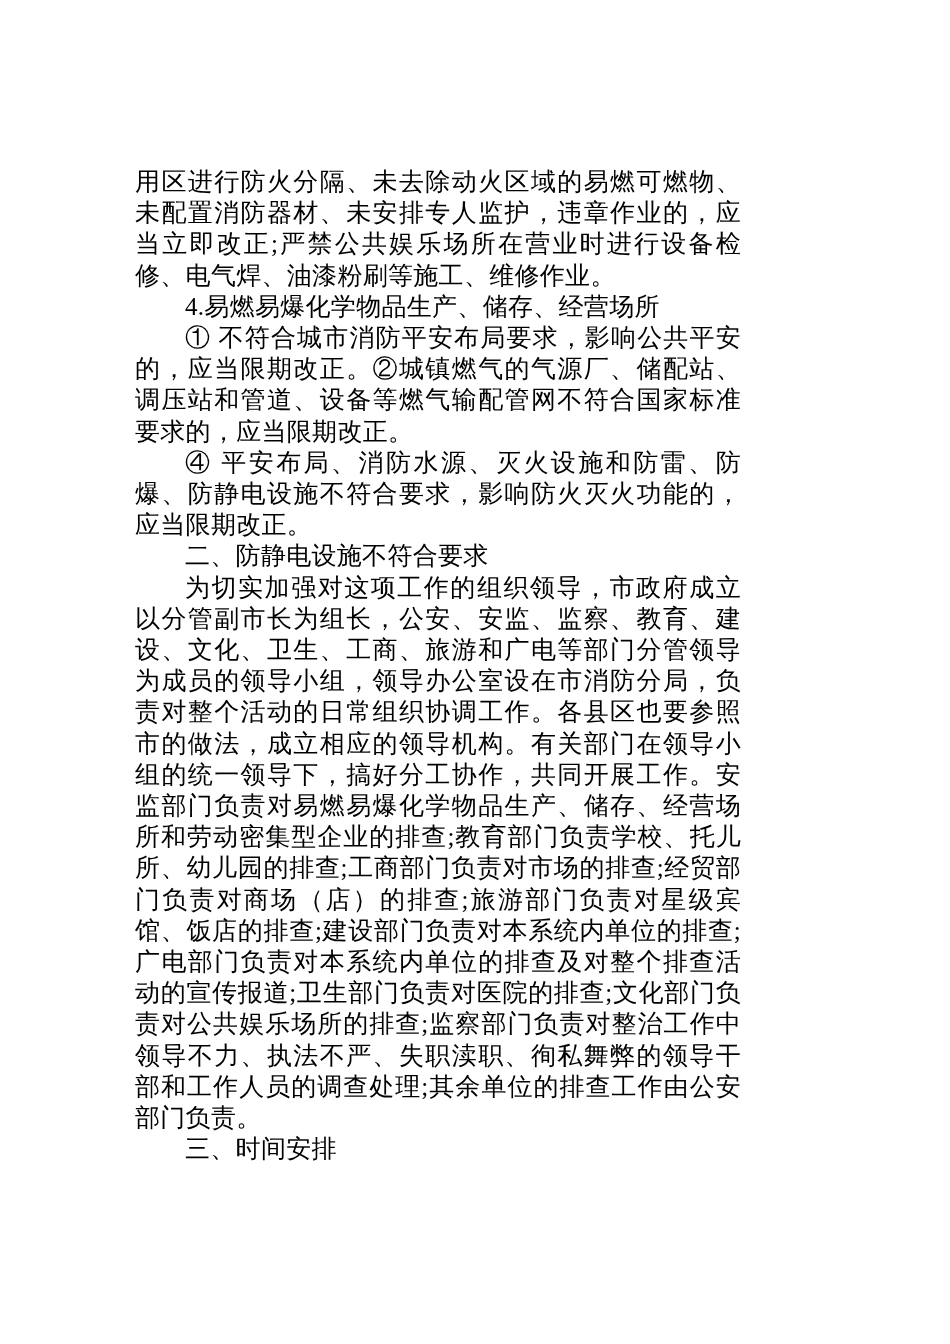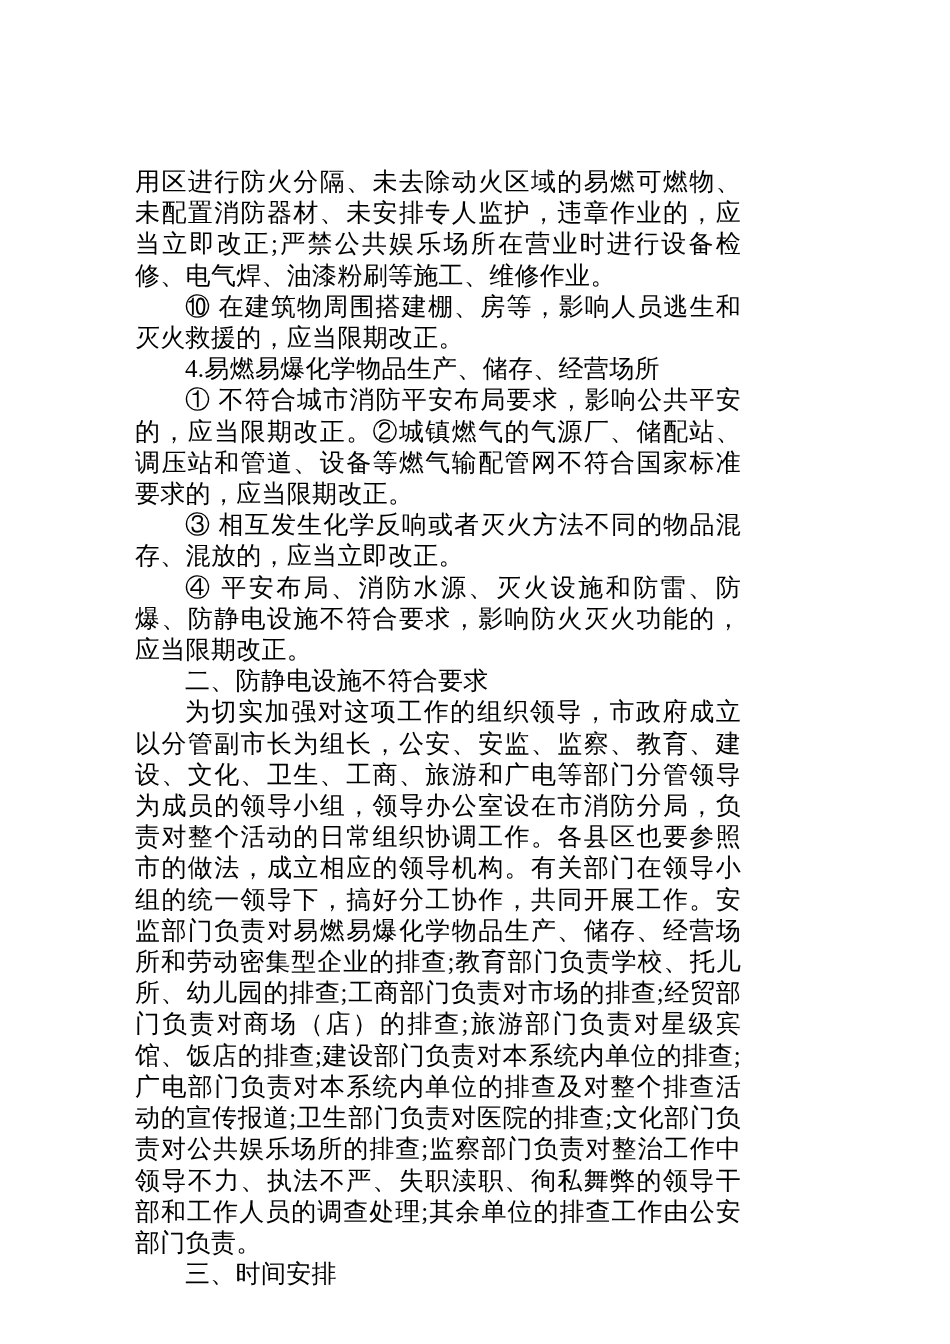--- a/index.html
+++ b/index.html
@@ -33,21 +33,19 @@
   }
   .doc p.indent {
     text-indent: 2em;
   }
 </style>
 </head>
 <body>
 
 <div class="page doc">
   <p>用区进行防火分隔、未去除动火区域的易燃可燃物、未配置消防器材、未安排专人监护，违章作业的，应当立即改正;严禁公共娱乐场所在营业时进行设备检修、电气焊、油漆粉刷等施工、维修作业。</p>
-  <p class="indent">⑩ 在建筑物周围搭建棚、房等，影响人员逃生和灭火救援的，应当限期改正。</p>
   <p class="indent">4.易燃易爆化学物品生产、储存、经营场所</p>
   <p class="indent">① 不符合城市消防平安布局要求，影响公共平安的，应当限期改正。②城镇燃气的气源厂、储配站、调压站和管道、设备等燃气输配管网不符合国家标准要求的，应当限期改正。</p>
-  <p class="indent">③ 相互发生化学反响或者灭火方法不同的物品混存、混放的，应当立即改正。</p>
   <p class="indent">④ 平安布局、消防水源、灭火设施和防雷、防爆、防静电设施不符合要求，影响防火灭火功能的，应当限期改正。</p>
   <p class="indent">二、防静电设施不符合要求</p>
   <p class="indent">为切实加强对这项工作的组织领导，市政府成立以分管副市长为组长，公安、安监、监察、教育、建设、文化、卫生、工商、旅游和广电等部门分管领导为成员的领导小组，领导办公室设在市消防分局，负责对整个活动的日常组织协调工作。各县区也要参照市的做法，成立相应的领导机构。有关部门在领导小组的统一领导下，搞好分工协作，共同开展工作。安监部门负责对易燃易爆化学物品生产、储存、经营场所和劳动密集型企业的排查;教育部门负责学校、托儿所、幼儿园的排查;工商部门负责对市场的排查;经贸部门负责对商场（店）的排查;旅游部门负责对星级宾馆、饭店的排查;建设部门负责对本系统内单位的排查;广电部门负责对本系统内单位的排查及对整个排查活动的宣传报道;卫生部门负责对医院的排查;文化部门负责对公共娱乐场所的排查;监察部门负责对整治工作中领导不力、执法不严、失职渎职、徇私舞弊的领导干部和工作人员的调查处理;其余单位的排查工作由公安部门负责。</p>
   <p class="indent">三、时间安排</p>
 </div>
 
 </body></html>

